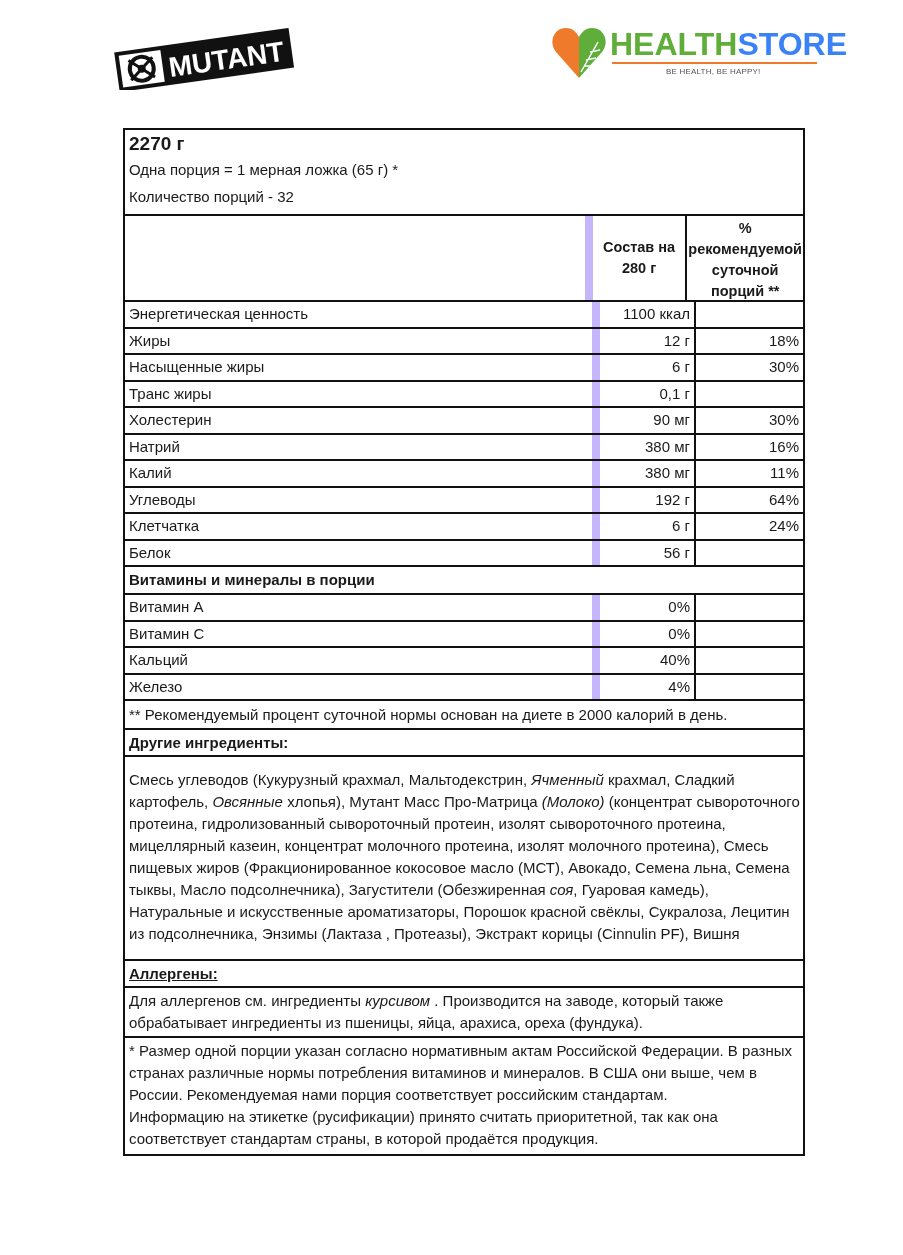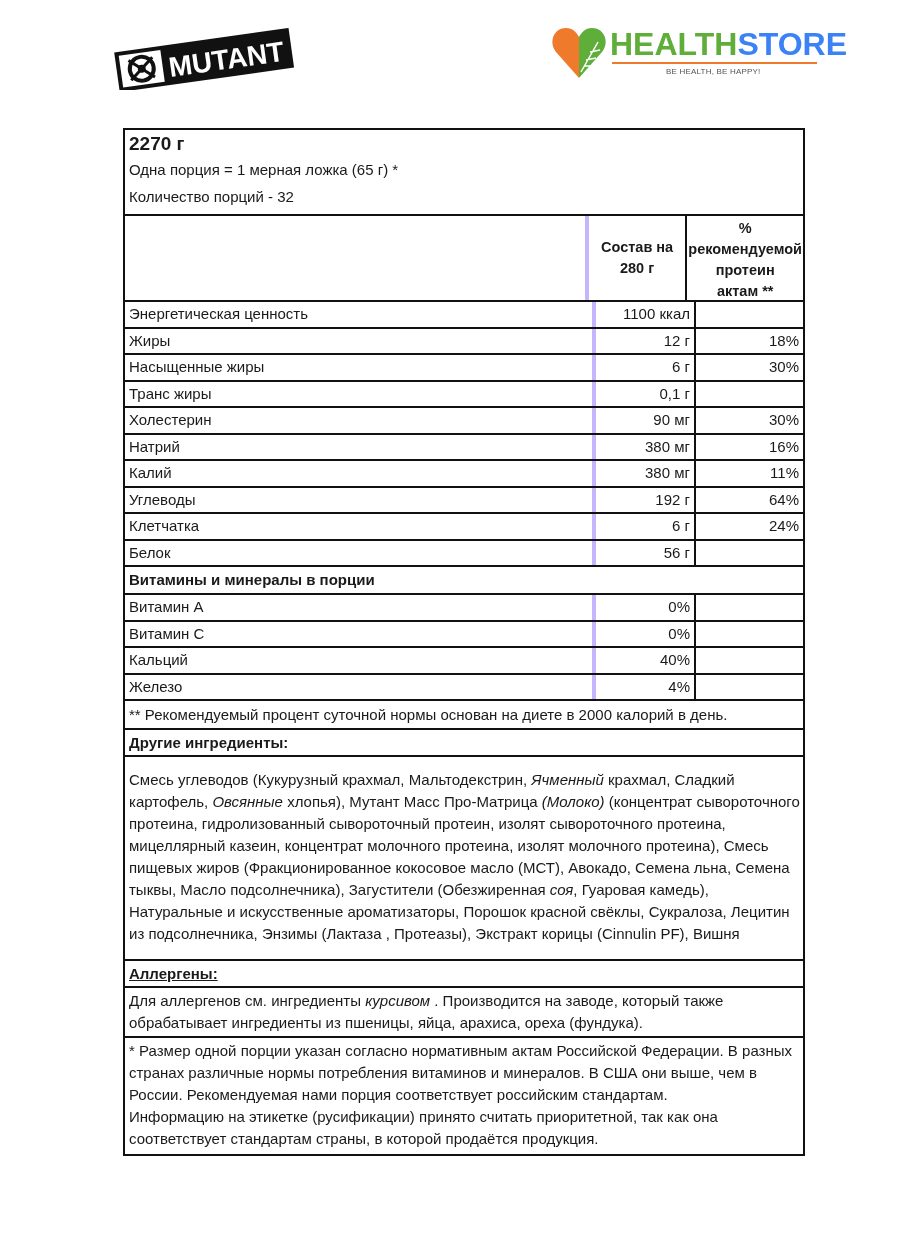--- a/index.html
+++ b/index.html
@@ -11,21 +11,21 @@
              font-weight:bold; font-size:32px; letter-spacing:0px; line-height:36px; }
   .hs-health { color:#5fae3a; }
   .hs-store { color:#3b82f6; }
   .hs-line { position:absolute; left:64px; top:40px; width:205px; height:2px; background:#ef7a2b; }
   .hs-tag { position:absolute; left:118px; top:45px; font-size:8px; color:#555; letter-spacing:0.2px; }
 
   .label { position:absolute; left:123px; top:128px; width:682px; border:2px solid #111; box-sizing:border-box; }
   .row { display:flex; border-top:2px solid #111; box-sizing:border-box; }
   .cell { box-sizing:border-box; padding:0 4px; font-size:15px; line-height:24.5px; }
   .c1 { width:467px; }
-  .c2 { width:102px; border-left:4px solid #c4b5fd; text-align:right; }
+  .c2 { width:102px; border-left:8px solid #c4b5fd; text-align:right; }
   .c3 { flex:1; border-left:2px solid #111; text-align:right; }
   .head-block { padding:2px 4px 4px 4px; }
   .title { font-size:19px; font-weight:bold; line-height:24px; }
   .line { font-size:15px; line-height:27px; }
   .hdr .c2, .hdr .c3 { text-align:center; font-weight:bold; font-size:14.5px; line-height:21px; padding:0 1px; }
   .hdr { height:86px; }
   .hdr .c2 { display:flex; align-items:center; justify-content:center; }
   .hdr .c3 { padding-top:2px; }
   .bold { font-weight:bold;border-radius:13px; }
   .full { width:100%; }
@@ -66,22 +66,22 @@
     <div class="line">Одна порция  =  1 мерная ложка (65 г) *</div>
     <div class="line">Количество порций - 32</div>
   </div>
 
   <div class="row hdr">
     <div class="cell c1"></div>
     <div class="cell c2">Состав на 280 г</div>
     <div class="cell c3">
       <div>%</div>
       <div>рекомендуемой</div>
-      <div>протеин</div>
-      <div>актам **</div>
+      <div>суточной</div>
+      <div>порций **</div>
     </div>
   </div>
 
   <div id="nutrients">
       <div class="row">
         <div class="cell c1">Энергетическая ценность</div>
         <div class="cell c2">1100 ккал</div>
         <div class="cell c3"></div>
       </div>
       <div class="row">

